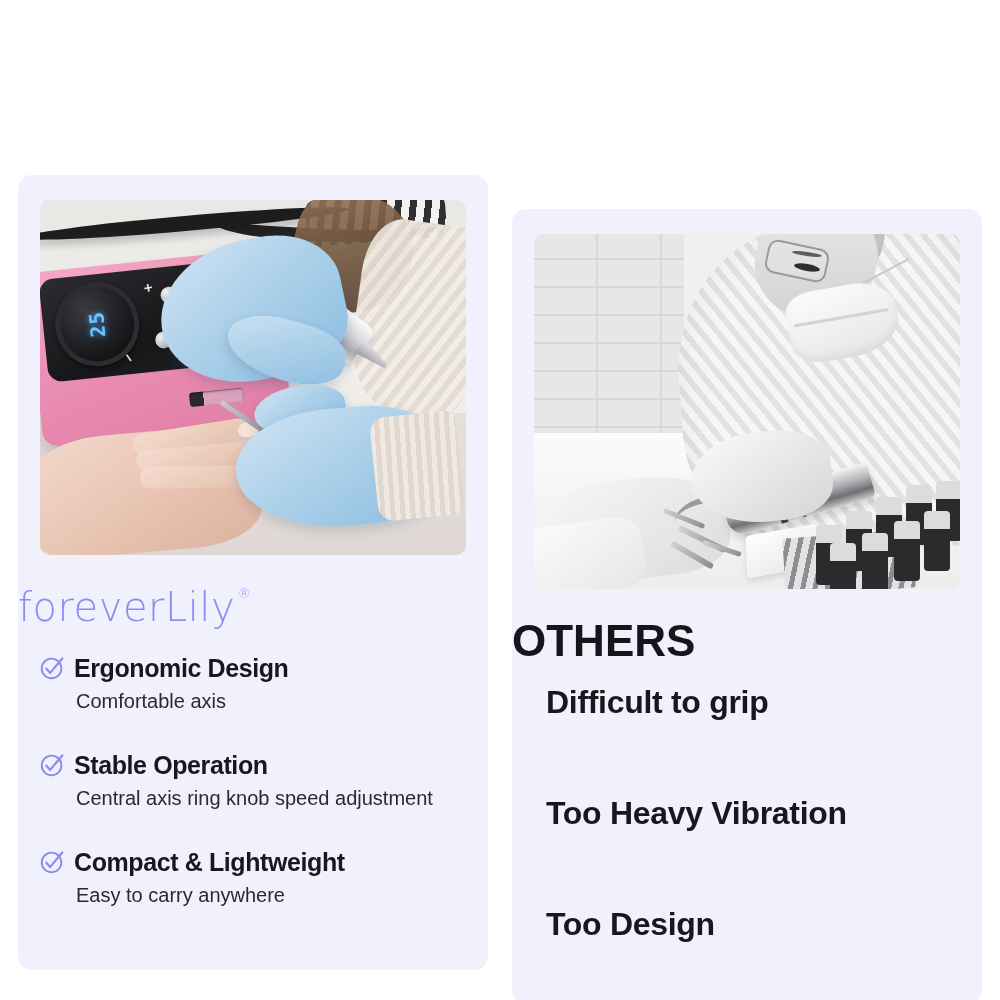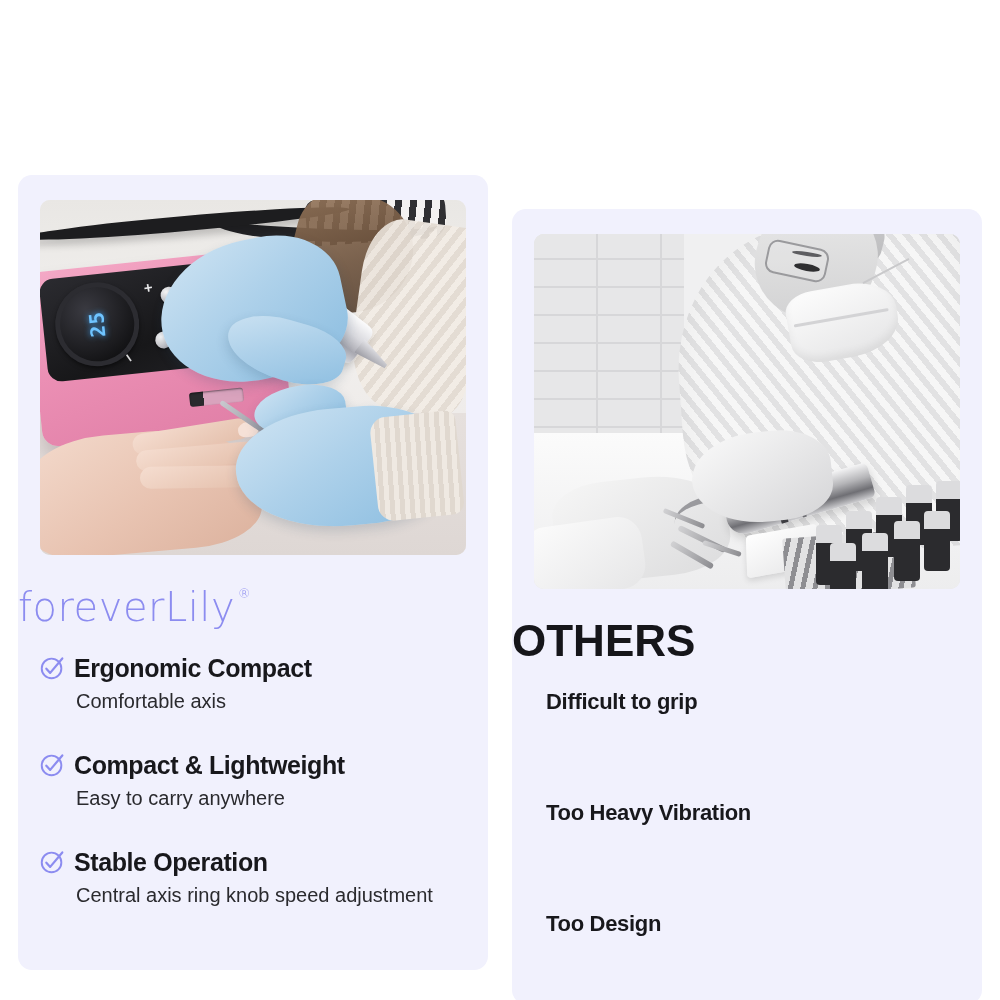--- a/index.html
+++ b/index.html
@@ -481,21 +481,21 @@
     margin-left: 2px;
   }
 
   
   .drawbacks {
     position: absolute; left: 0; top: 478px; width: 100%; padding: 0 34px;
   }
   .drawback {
     font-family: "Liberation Sans", sans-serif;
     font-weight: bold;
-    font-size: 22px;
+    font-size: 32px;
     line-height: 30px;
     letter-spacing: -0.3px;
     color: #18181c;
     height: 111px;
   }
 </style>
 </head>
 <body>
 
 <div id="page">
@@ -560,51 +560,51 @@
     <div class="features">
 
       <div class="feature">
         <span class="check-icon">
           <svg viewBox="0 0 26 26" width="25" height="25">
             <circle cx="12" cy="14" r="10.2" fill="none" stroke="#8c8cf0" stroke-width="2"></circle>
             <path d="M6.6 14.2 L10.6 18.6 L23.2 3.6" fill="none" stroke="#8c8cf0" stroke-width="2.3" stroke-linecap="round" stroke-linejoin="round"></path>
           </svg>
         </span>
         <span class="feature-text">
-          <span class="feature-title">Ergonomic Compact</span>
+          <span class="feature-title">Ergonomic Design</span>
           <span class="feature-sub" style="display:block">Comfortable axis</span>
+        </span>
+      </div>
+
+      <div class="feature">
+        <span class="check-icon">
+          <svg viewBox="0 0 26 26" width="25" height="25">
+            <circle cx="12" cy="14" r="10.2" fill="none" stroke="#8c8cf0" stroke-width="2"></circle>
+            <path d="M6.6 14.2 L10.6 18.6 L23.2 3.6" fill="none" stroke="#8c8cf0" stroke-width="2.3" stroke-linecap="round" stroke-linejoin="round"></path>
+          </svg>
+        </span>
+        <span class="feature-text">
+          <span class="feature-title">Stable Operation</span>
+          <span class="feature-sub" style="display:block">Central axis ring knob speed adjustment</span>
         </span>
       </div>
 
       <div class="feature">
         <span class="check-icon">
           <svg viewBox="0 0 26 26" width="25" height="25">
             <circle cx="12" cy="14" r="10.2" fill="none" stroke="#8c8cf0" stroke-width="2"></circle>
             <path d="M6.6 14.2 L10.6 18.6 L23.2 3.6" fill="none" stroke="#8c8cf0" stroke-width="2.3" stroke-linecap="round" stroke-linejoin="round"></path>
           </svg>
         </span>
         <span class="feature-text">
           <span class="feature-title">Compact &amp; Lightweight</span>
           <span class="feature-sub" style="display:block">Easy to carry anywhere</span>
         </span>
       </div>
 
-      <div class="feature">
-        <span class="check-icon">
-          <svg viewBox="0 0 26 26" width="25" height="25">
-            <circle cx="12" cy="14" r="10.2" fill="none" stroke="#8c8cf0" stroke-width="2"></circle>
-            <path d="M6.6 14.2 L10.6 18.6 L23.2 3.6" fill="none" stroke="#8c8cf0" stroke-width="2.3" stroke-linecap="round" stroke-linejoin="round"></path>
-          </svg>
-        </span>
-        <span class="feature-text">
-          <span class="feature-title">Stable Operation</span>
-          <span class="feature-sub" style="display:block">Central axis ring knob speed adjustment</span>
-        </span>
-      </div>
-
     </div>
   </div>
 
   <div class="card card-right">
 
     <div class="photo">
       <div class="rp-bg"></div>
       <div class="rp-brick"></div>
       <div class="rp-shelf"></div>
       <div class="rp-shelf-line"></div>

